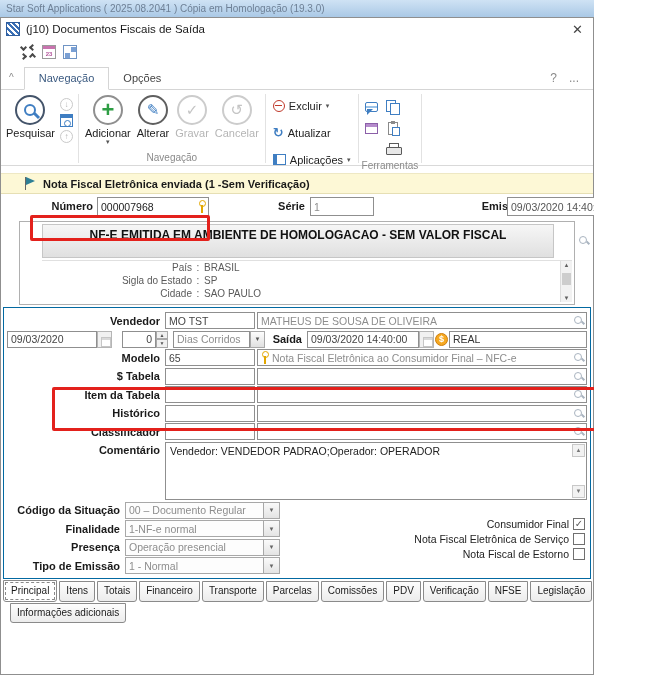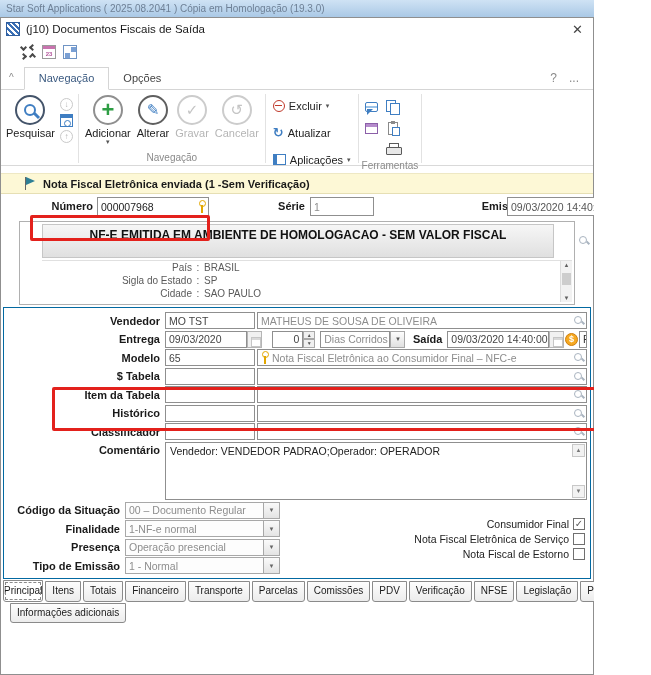--- a/index.html
+++ b/index.html
@@ -143,21 +143,21 @@
   .slab { width: 118px; flex: none; text-align: right; padding-right: 5px; font-weight: bold; color: #1a1a1a; white-space: nowrap; }
   .dd { width: 139px; flex: none; border: 1px solid #a8a8a8; background: #fdfdfd; height: 17px; display: flex; align-items: center; padding: 0 3px; font-size: 10.5px; color: #8d8d8d; white-space: nowrap; overflow: hidden; }
   .ddb { width: 16px; height: 17px; border: 1px solid #a8a8a8; border-left: none; background: linear-gradient(#fafafa, #e4e4e4); font-size: 6px; color: #666; display: flex; align-items: center; justify-content: center; flex: none; }
   .checks { position: absolute; right: 5px; top: 208px; }
   .cbrow { display: flex; justify-content: flex-end; align-items: center; gap: 4px; height: 15px; font-size: 10.5px; color: #222; white-space: nowrap; }
   .cb { width: 12px; height: 12px; border: 1px solid #707070; background: #fff; font-size: 10px; line-height: 10px; color: #5a5a5a; text-align: center; flex: none; }
 
   
   .tabsrow { display: flex; gap: 2px; padding-left: 2px; margin-top: 2px; white-space: nowrap; }
   .tab { border: 1px solid #8a8a8a; border-radius: 0 0 3px 3px; background: linear-gradient(#fdfdfd, #ececec); padding: 3px 6px 4px; font-size: 10px; color: #1a1a1a; }
-  .tab.active { background: #fff; outline: 1px dashed #8a8a8a; outline-offset: -3px; padding: 4px 0 5px; margin-top: -1px; }
+  .tab.active { background: #fff; outline: 1px dashed #8a8a8a; outline-offset: -3px; padding: 4px 7px 5px; margin-top: -1px; }
   .tabsrow2 { padding-left: 9px; margin-top: 1px; }
 
   
   .redbox { position: absolute; border: 3px solid #e3211c; border-radius: 2px; pointer-events: none; z-index: 50; }
   .red1 { left: 30px; top: 215px; width: 180px; height: 26px; }
   .red2 { left: 52px; top: 387px; width: 595px; height: 44px; }
 </style>
 </head>
 <body>
 
@@ -347,21 +347,20 @@
               <span>MO TST</span>
             </div>
           <span class="gapx"></span>
           <div class="ibox fi wide gv">
               <span>MATHEUS DE SOUSA DE OLIVEIRA</span>
               <span class="mag"></span>
             </div>
         </div>
 
         <div class="fr">
-          <span class="flab">Entrega</span>
           <div class="ibox fi dv" style="width:90px;">
               <span>09/03/2020</span>
             </div>
           <span class="calbtn" style="height:17px;"></span>
           <span style="width:10px;flex:none;"></span>
           <div class="ibox fi dv" style="width:34px;justify-content:flex-end;">
               <span>0</span>
             </div>
           <span class="spin">
               <i>▲</i>

